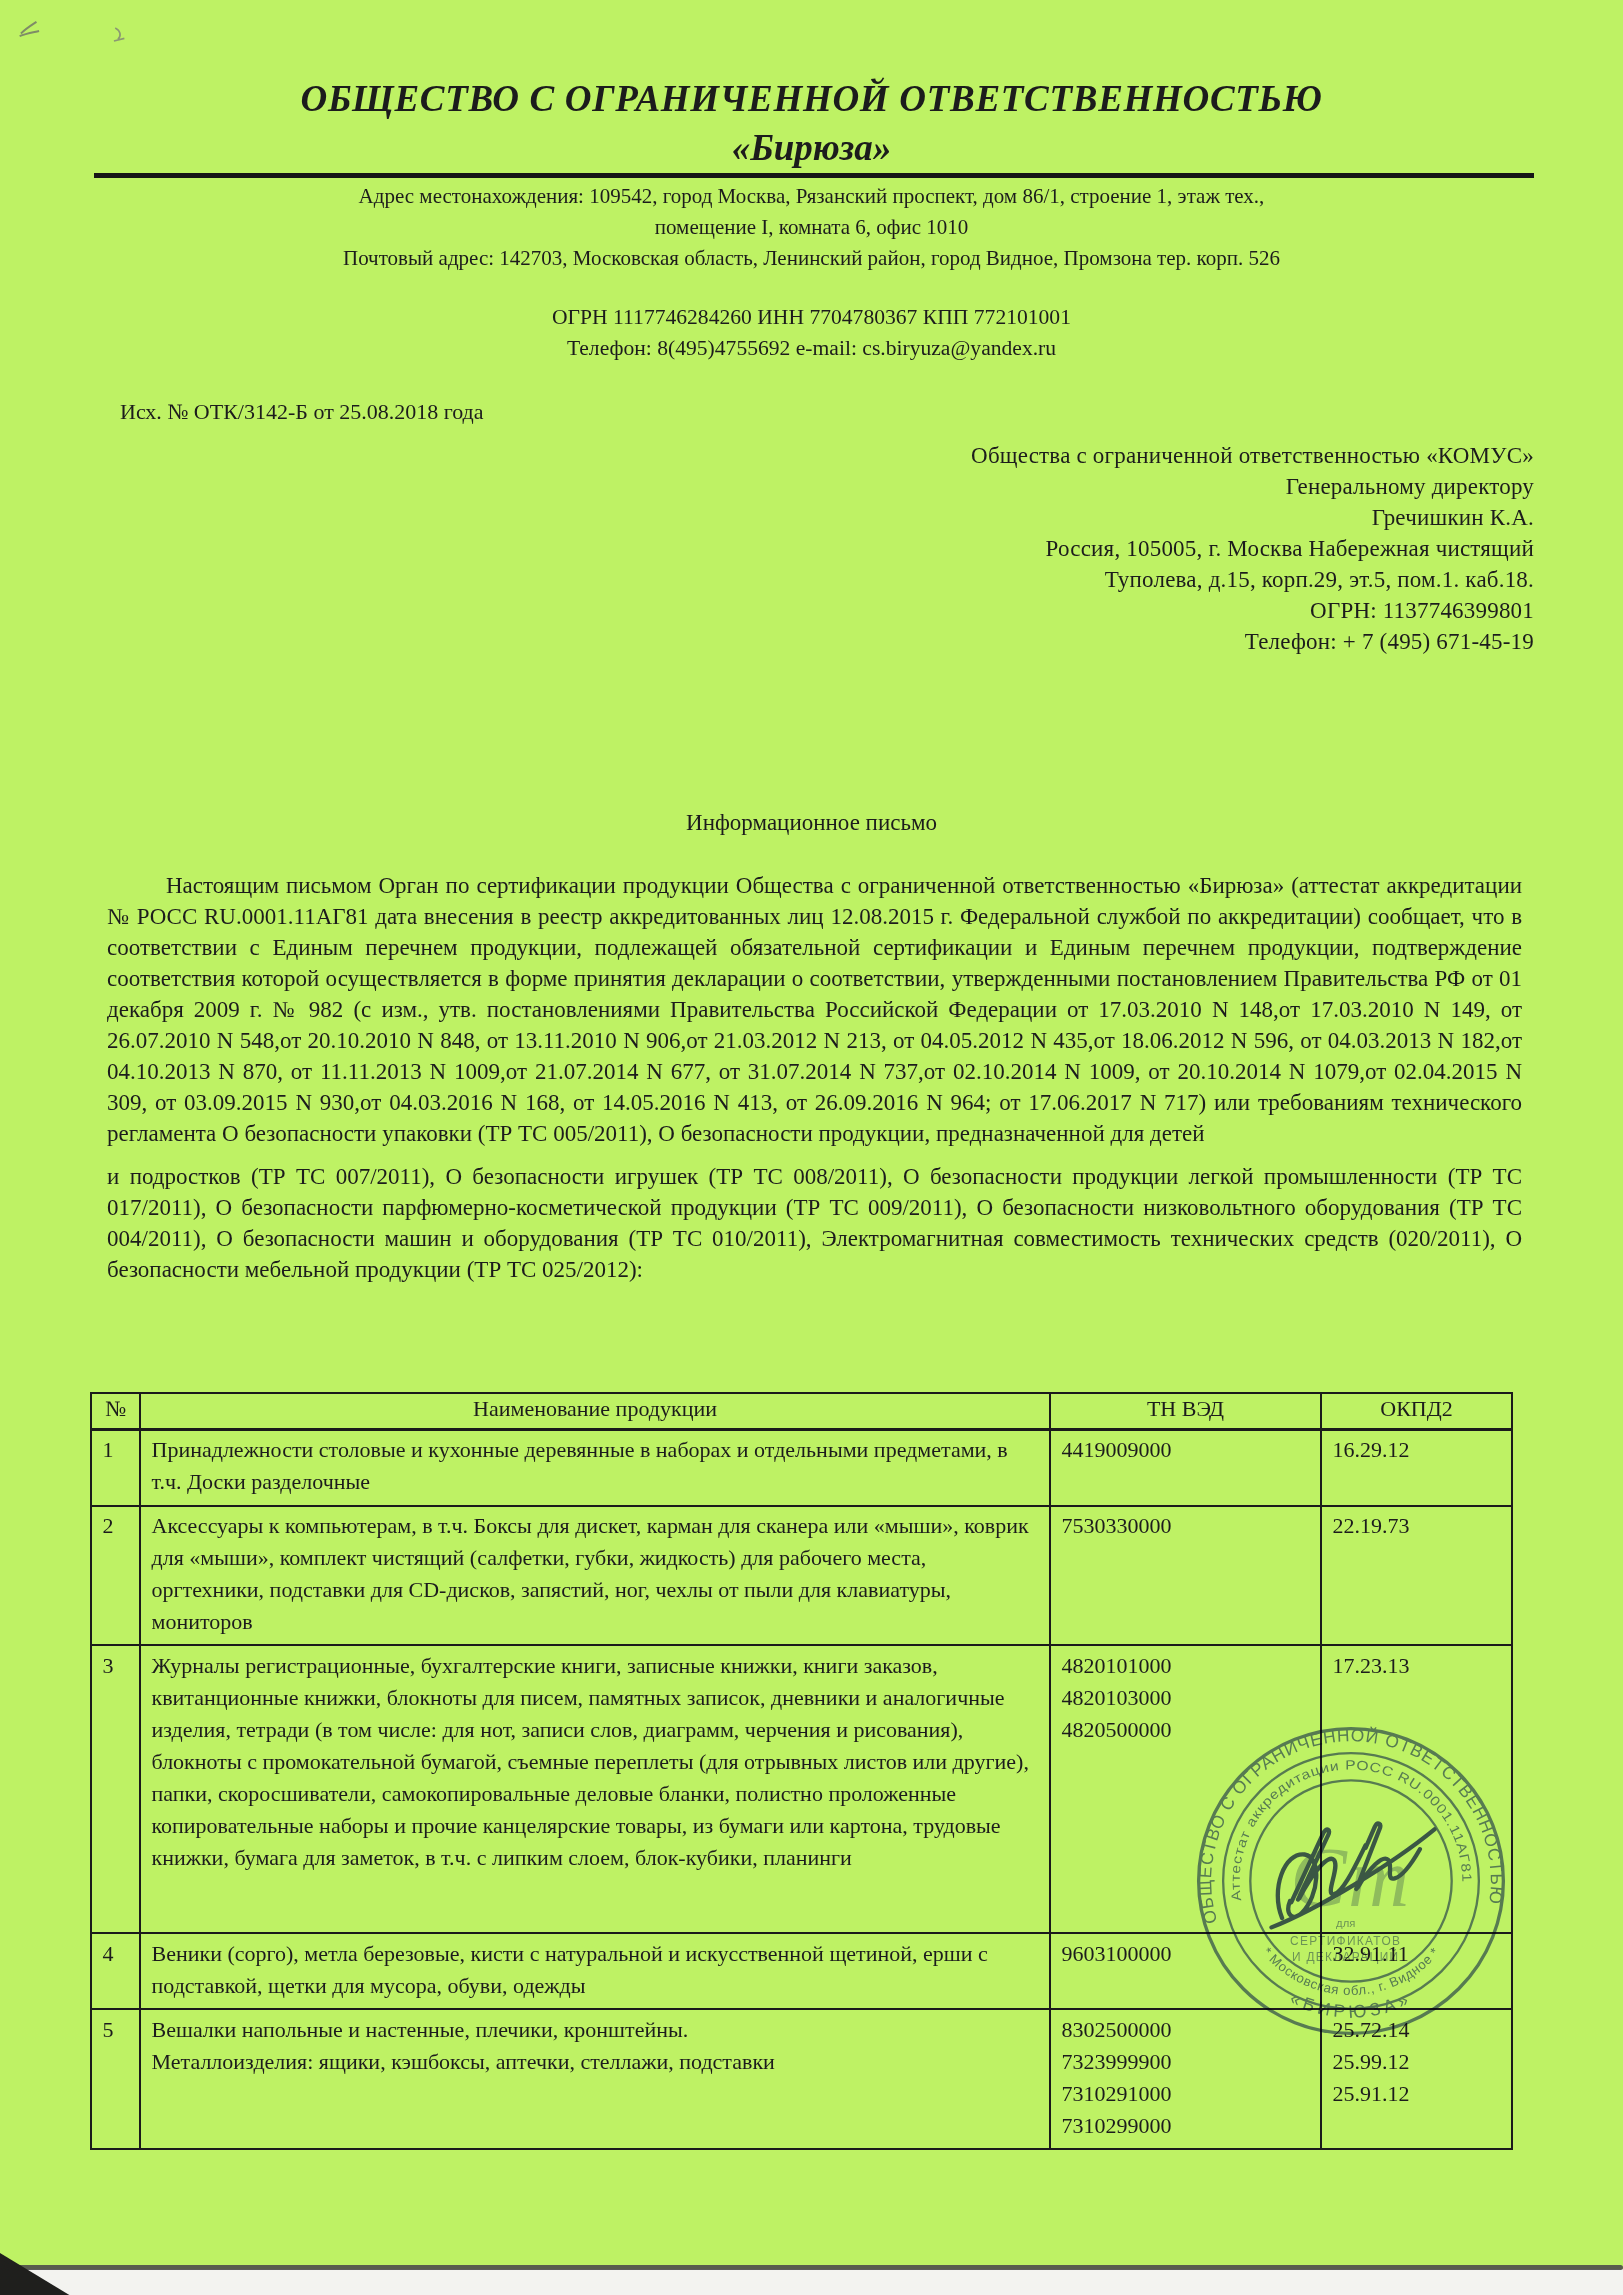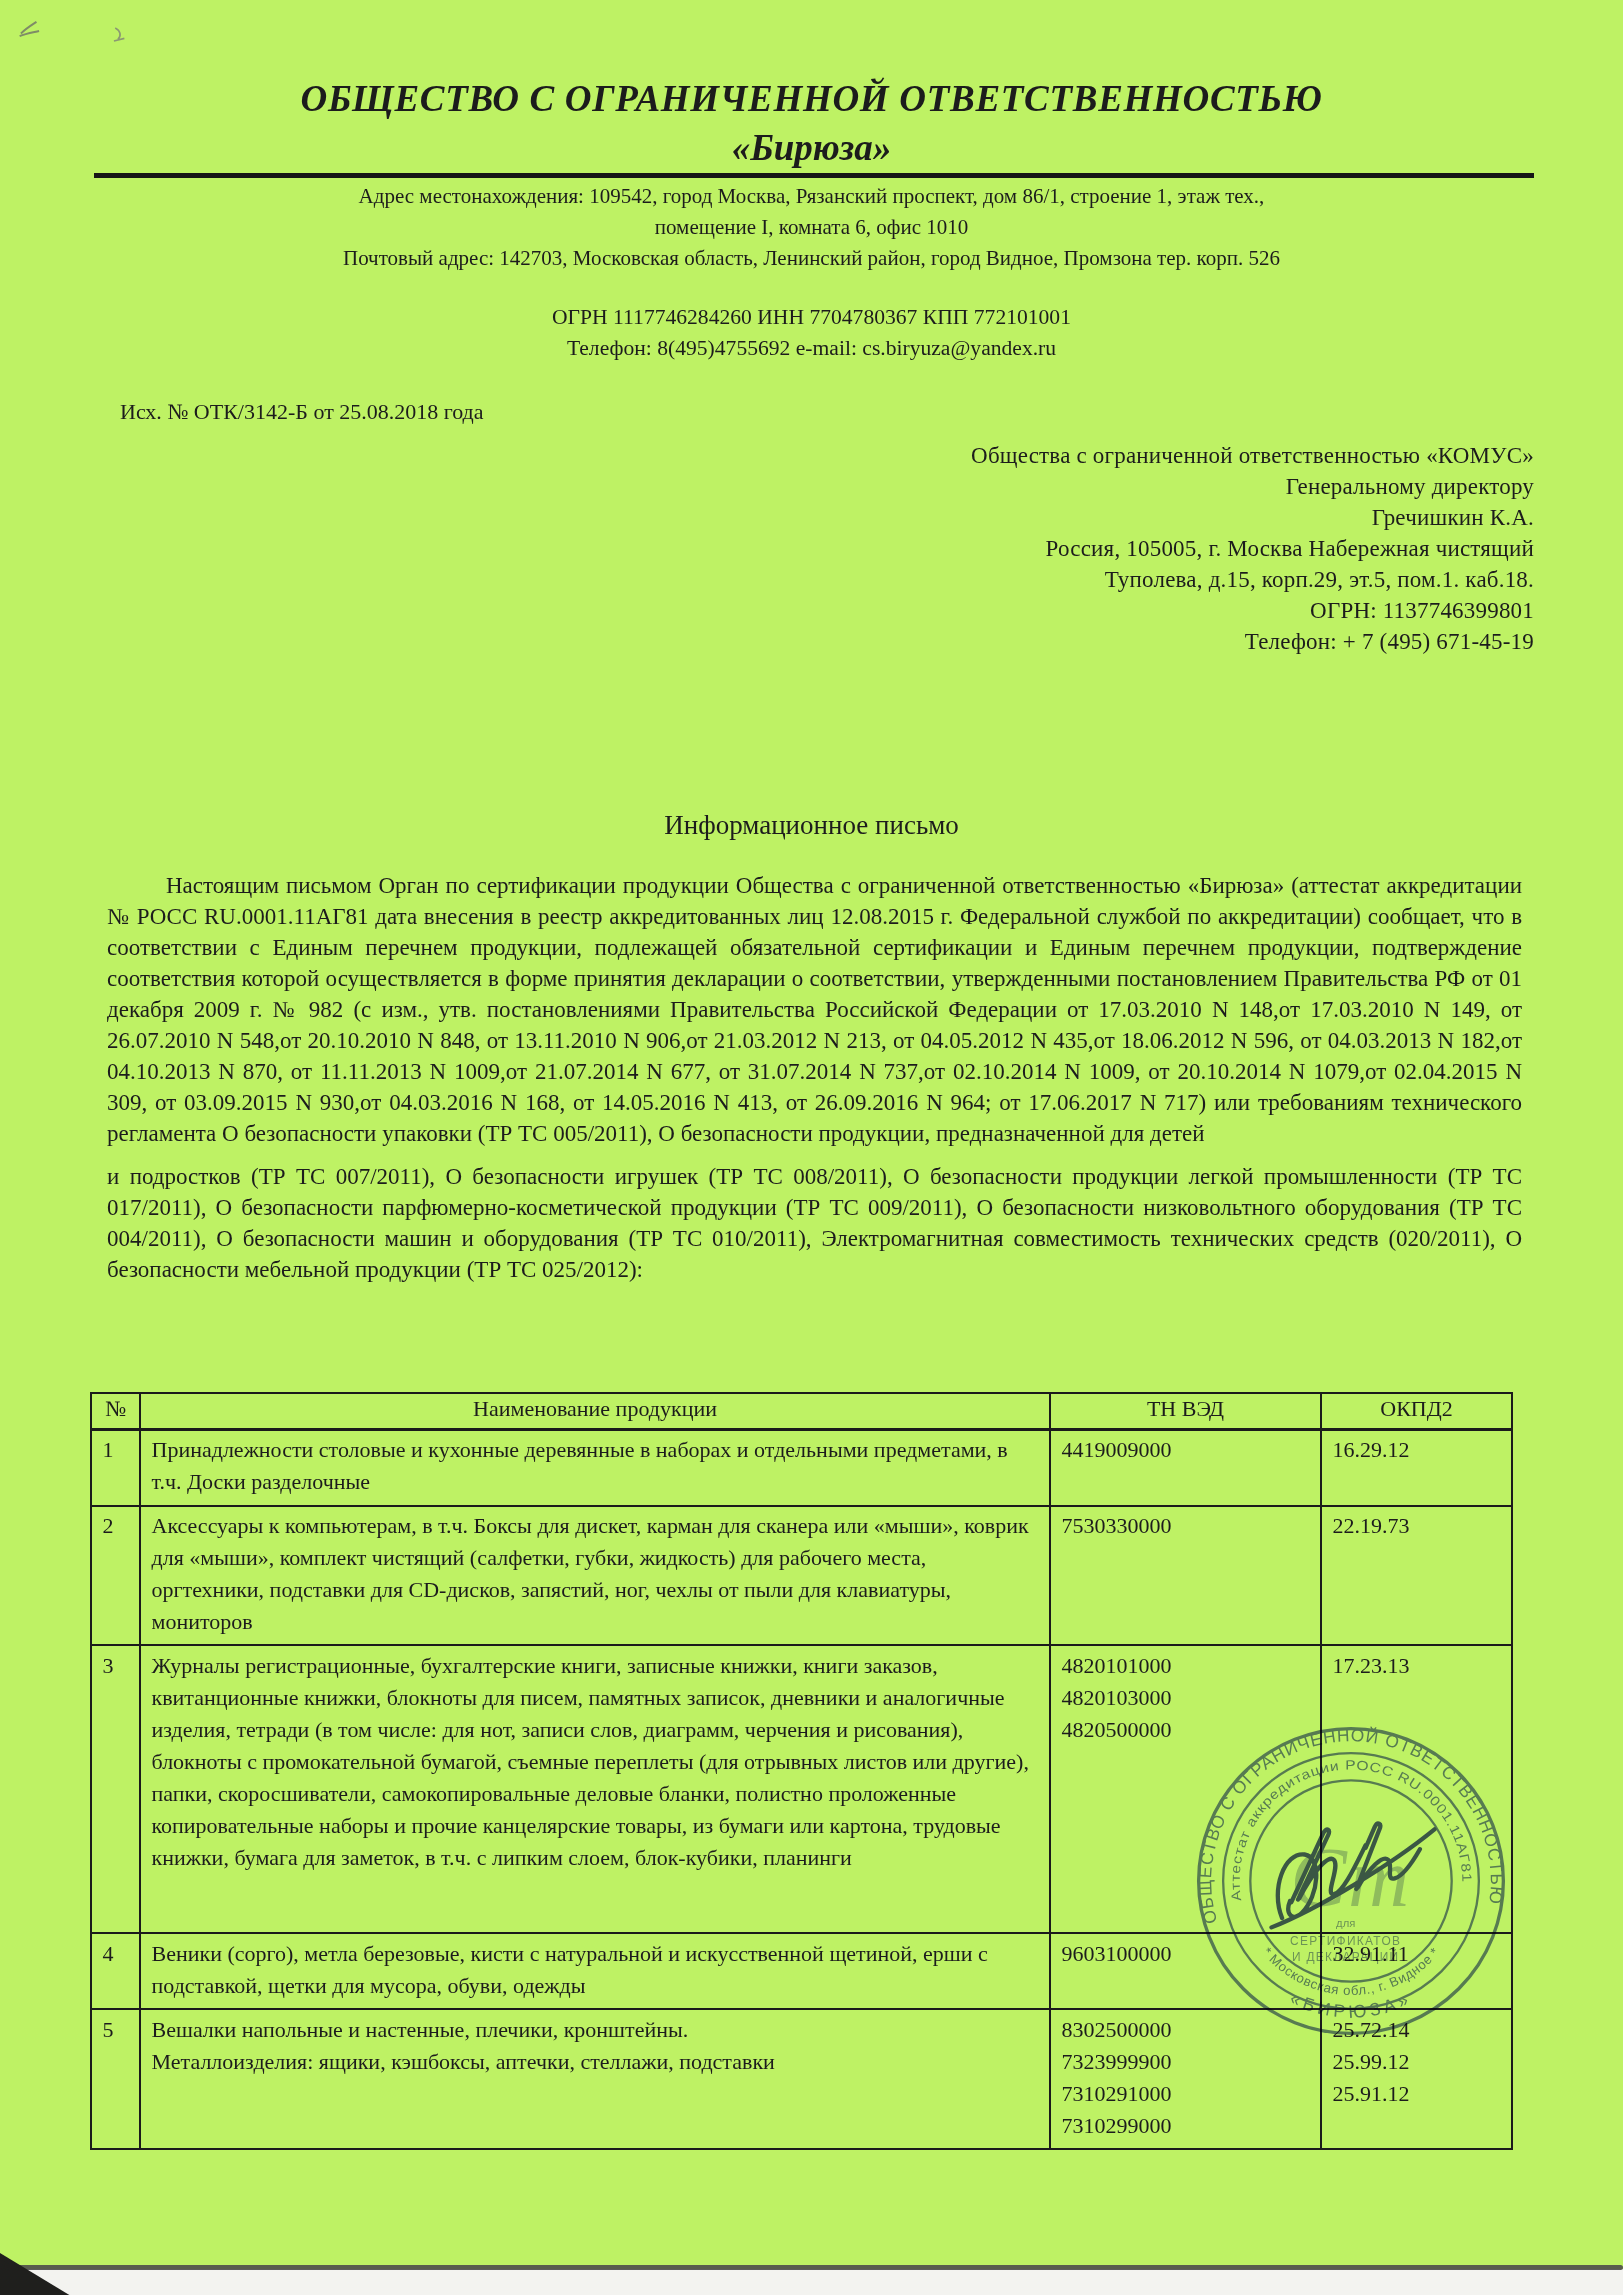--- a/index.html
+++ b/index.html
@@ -20,21 +20,21 @@
   .ogrn   { top:305px; font-size:21.6px; }
   .phone  { top:336px; font-size:21.6px; }
 
   .outgoing { position:absolute; left:96px; top:399px; font-size:22px;margin-left:24px; }
 
   .recipient {
     position:absolute; right:89px; top:440px;
     text-align:right; font-size:23px; line-height:31px; letter-spacing:0.2px;
   }
 
-  .letter-title { top:810px; font-size:27px; }
+  .letter-title { top:810px; font-size:23px; }
 
   .body-text {
     position:absolute; left:95px; top:858px; width:1439px;
     font-size:23px; line-height:31px; text-align:justify;
   }
   .body-text p { margin:12px; }
   .body-text p.first { text-indent:59px; }
 
   table.products {
     position:absolute; left:90px; top:1392px;

